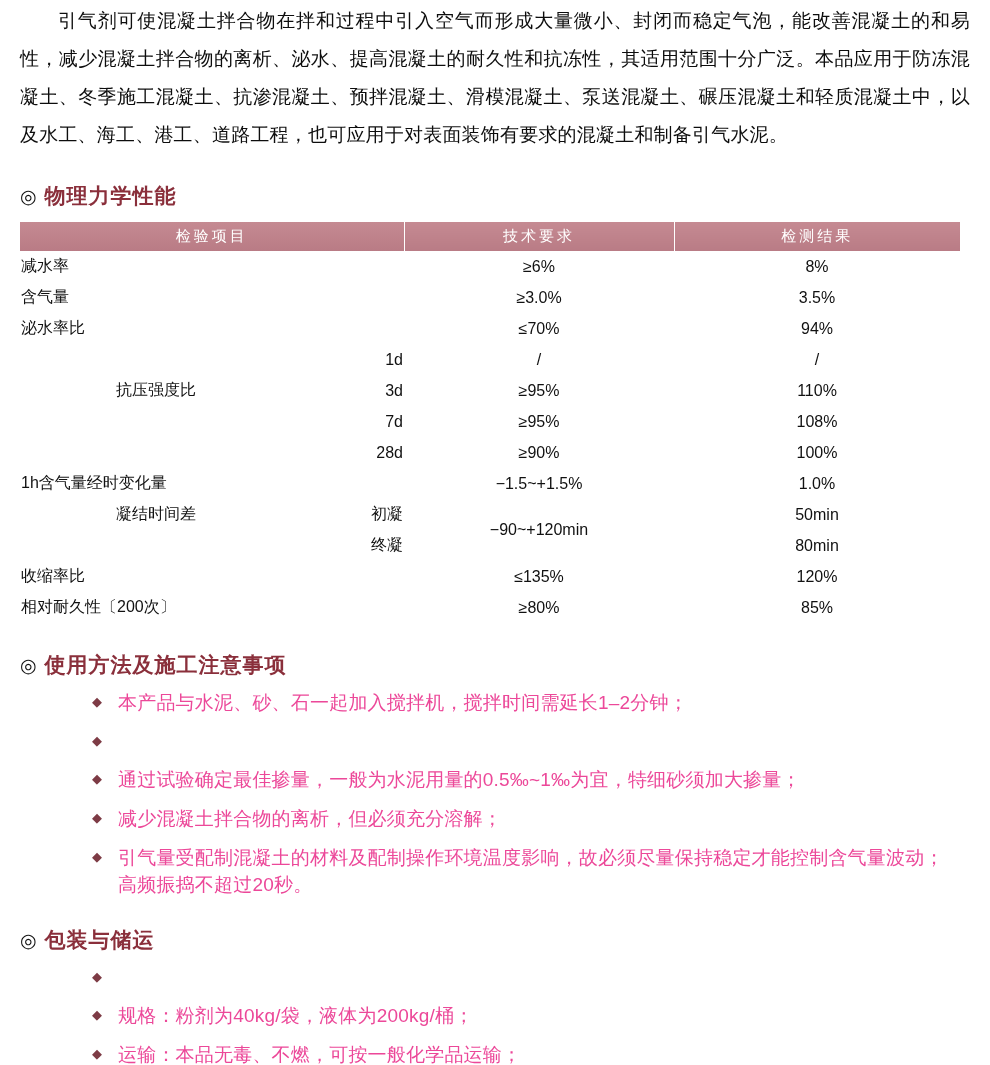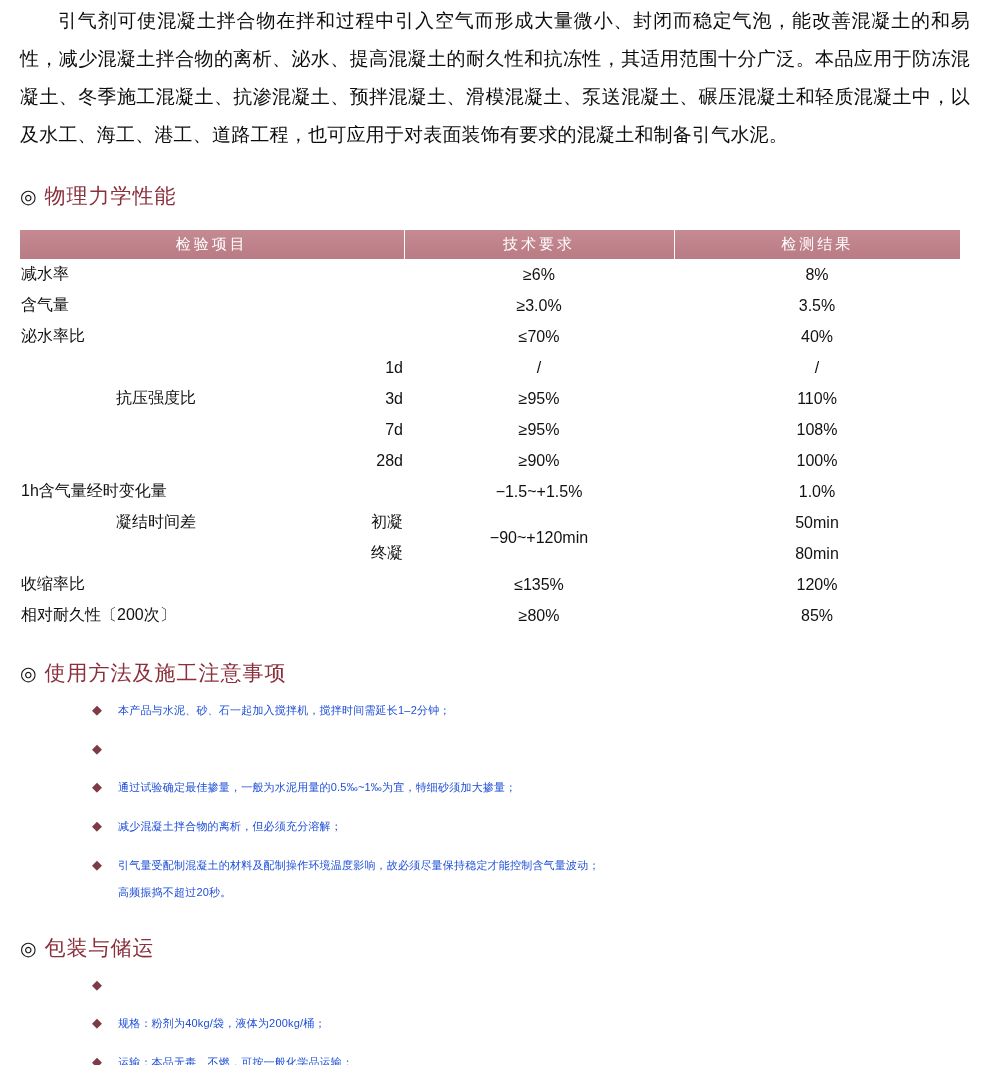--- a/index.html
+++ b/index.html
@@ -38,29 +38,29 @@
     margin-top: 28px;
     margin-bottom: 10px;
   }
   .section-head .ring {
     font-size: 19px;
     color: #111;
     line-height: 1;
   }
   .section-head .title {
     font-size: 21px;
-    font-weight: normal;
+    font-weight: bold;
     color: #8a2f3b;
     letter-spacing: 1px;
   }
   table.spec {
     width: 940px;
     border-collapse: collapse;
     table-layout: fixed;
-    margin-top: 20px;
+    margin-top: 12px;
   }
   table.spec col.c1 { width: 384px; }
   table.spec col.c2 { width: 270px; }
   table.spec col.c3 { width: 286px; }
   table.spec thead th {
     background: linear-gradient(to bottom, #c58a92, #b97b85);
     color: #ffffff;
     font-size: 15px;
     font-weight: normal;
     letter-spacing: 3px;
@@ -105,23 +105,23 @@
     padding-left: 72px;
   }
   .bullet-row .dia {
     color: #7d3b45;
     font-size: 13px;
     line-height: 26px;
     margin-right: 16px;
     flex: 0 0 auto;
   }
   .bullet-row .btext {
-    font-size: 11px;
+    font-size: 19px;
     line-height: 27px;
-    color: #1d4ed8;
+    color: #ec4899;
     letter-spacing: 0.2px;
   }
   .bullet-row .btext .cont {
     display: block;
   }
 </style>
 </head>
 <body>
 
 <div class="page">
@@ -153,21 +153,21 @@
         <td>8%</td>
       </tr>
       <tr>
         <td class="label-left">含气量</td>
         <td>≥3.0%</td>
         <td>3.5%</td>
       </tr>
       <tr>
         <td class="label-left">泌水率比</td>
         <td>≤70%</td>
-        <td>40%</td>
+        <td>94%</td>
       </tr>
 
       <tr>
         <td>
           <div class="split-cell">
             <span class="left"></span>
             <span class="right">1d</span>
           </div>
         </td>
         <td>/</td>

